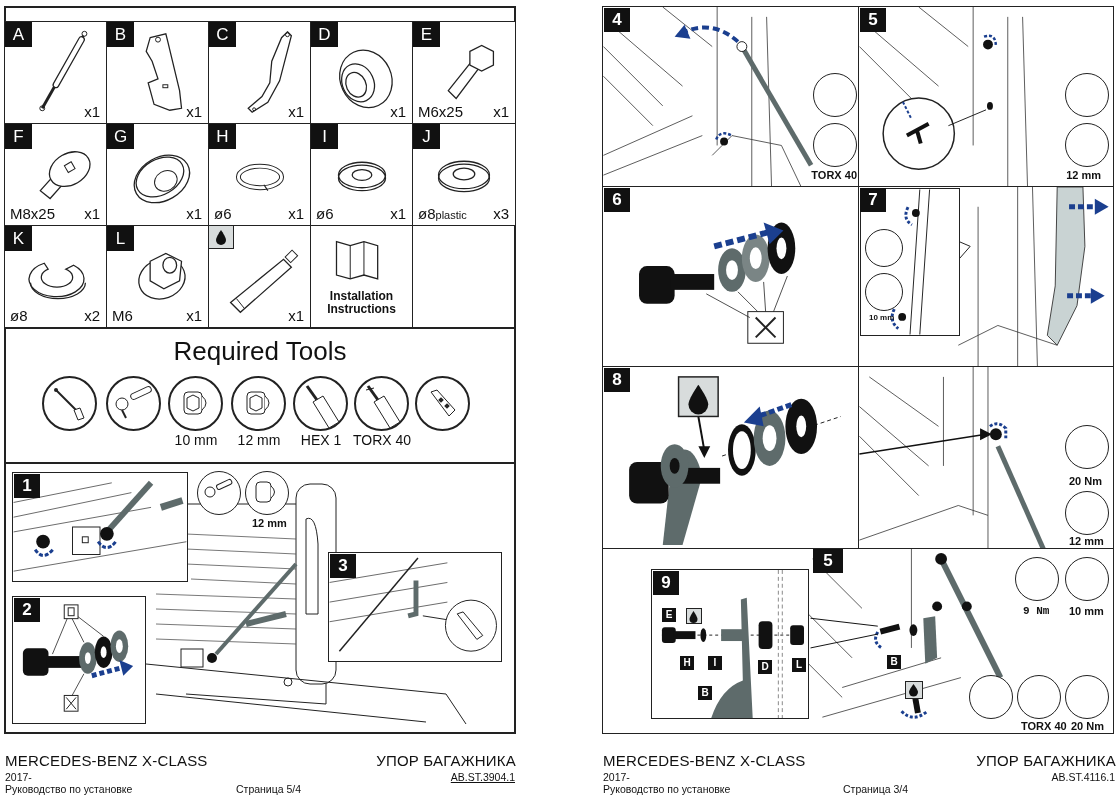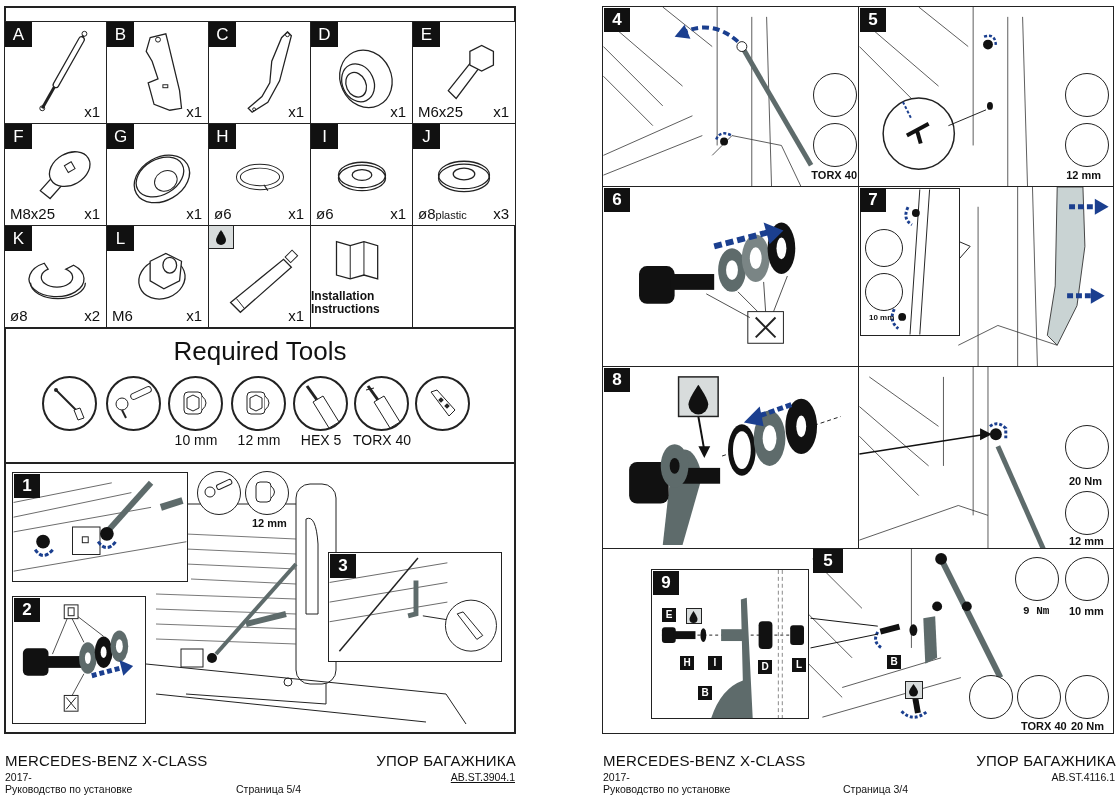--- a/index.html
+++ b/index.html
@@ -159,21 +159,21 @@
         <line x1="28" y1="74" x2="36" y2="84" stroke="#222"></line>
       </svg>
     <div class="qty">x1</div>
   </div>
   <div class="cell" style="left:310px;top:225px;width:103px;height:103px;">
     <svg class="illus" viewBox="0 0 103 103">
         <path d="M26 16 L40 20 L54 16 L68 20 L68 54 L54 50 L40 54 L26 50 Z" fill="#fff" stroke="#222" stroke-width="1.3"></path>
         <line x1="40" y1="20" x2="40" y2="54" stroke="#222"></line>
         <line x1="54" y1="16" x2="54" y2="50" stroke="#222"></line>
       </svg>
-    <div style="position:absolute;left:0;width:100%;top:64px;font-weight:bold;font-size:12px;line-height:13px;">Installation Instructions</div>
+    <div style="position:absolute;left:0;width:100%;top:64px;text-align:center;font-weight:bold;font-size:12px;line-height:13px;">Installation Instructions</div>
   </div>
   <div style="position:absolute;left:4px;top:327px;width:512px;height:2px;background:#222;"></div>
 
   <div class="tools-title">Required Tools</div>
   <div class="tool" style="left:42px;top:376px;"><svg width="51" height="51" viewBox="0 0 51 51">
         <line x1="12" y1="12" x2="36" y2="36" stroke="#222" stroke-width="2"></line>
         <path d="M30 32 L36 30 L40 40 L34 42 Z" fill="#fff" stroke="#222"></path>
         <circle cx="12" cy="12" r="2" fill="#222"></circle>
       </svg></div>
   <div class="tool" style="left:106px;top:376px;"><svg width="51" height="51" viewBox="0 0 51 51">
@@ -200,21 +200,21 @@
         <line x1="10" y1="12" x2="18" y2="10" stroke="#222"></line>
         <path d="M18 24 L28 18 L44 44 L34 50 Z" fill="#fff" stroke="#222"></path>
       </svg></div>
   <div class="tool" style="left:415px;top:376px;"><svg width="51" height="51" viewBox="0 0 51 51">
         <path d="M14 14 L20 12 L38 32 L32 38 Z" fill="#fff" stroke="#222"></path>
         <rect x="22" y="20" width="4" height="4" fill="#222" transform="rotate(45 24 22)"></rect>
         <rect x="28" y="26" width="4" height="4" fill="#222" transform="rotate(45 30 28)"></rect>
       </svg></div>
   <div class="tool-label" style="left:161px;top:432px;">10 mm</div>
   <div class="tool-label" style="left:224px;top:432px;">12 mm</div>
-  <div class="tool-label" style="left:286px;top:432px;">HEX 5</div>
+  <div class="tool-label" style="left:286px;top:432px;">HEX 1</div>
   <div class="tool-label" style="left:347px;top:432px;">TORX 40</div>
   <div style="position:absolute;left:4px;top:462px;width:512px;height:2px;background:#222;"></div>
 
   <svg style="position:absolute;left:6px;top:464px;" width="508" height="268" viewBox="0 0 508 268">
     <g stroke="#222" fill="none" stroke-width="1">
       <path d="M180 40 L300 40 L320 60 L320 240 L180 230"></path>
       <path d="M295 40 Q320 40 325 70 L325 200"></path>
       <rect x="290" y="20" width="40" height="200" rx="14" fill="#fff"></rect>
       <path d="M300 55 Q310 50 312 80 L312 150 L300 150 Z"></path>
       <path d="M140 200 L440 230 L460 260"></path>

